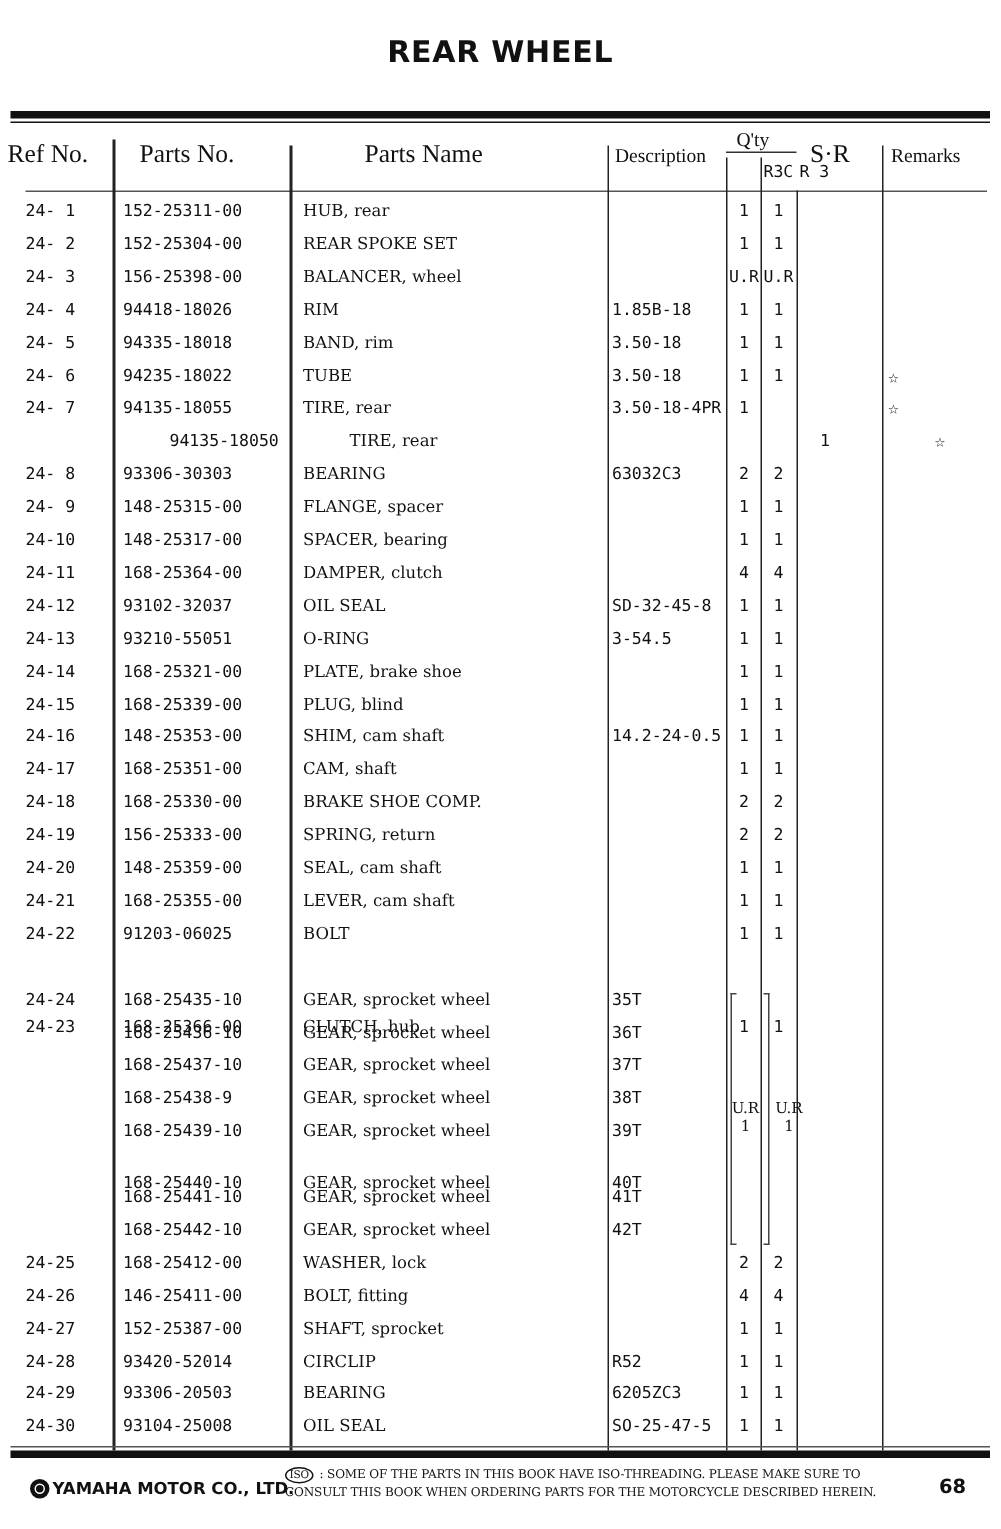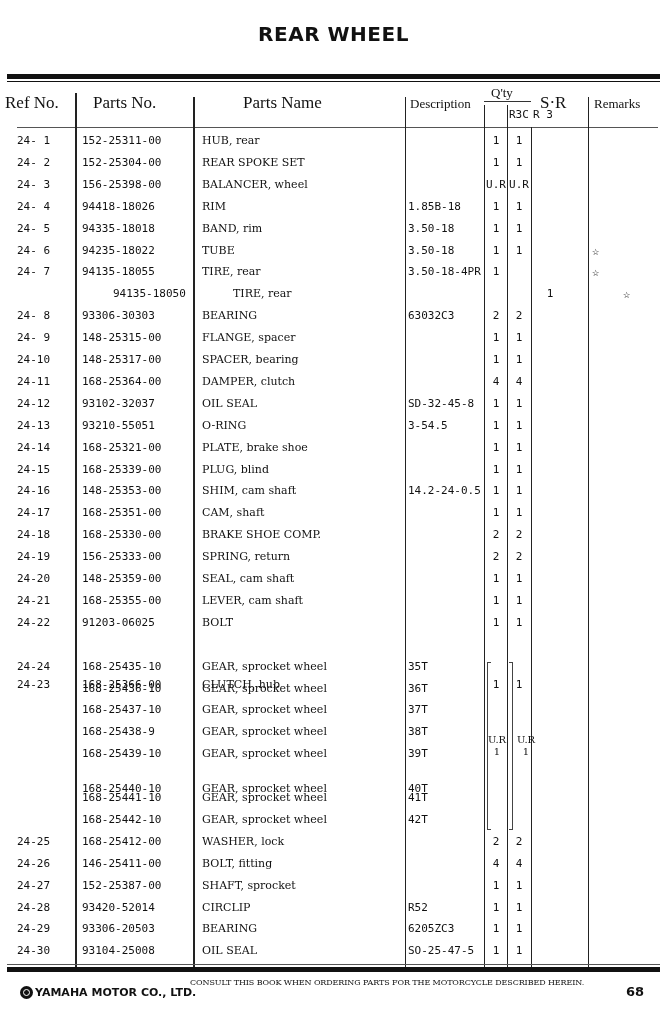--- a/index.html
+++ b/index.html
@@ -444,15 +444,18 @@
 <div style="position:absolute; left:509px; top:662px; width:3px; height:166px; border-right:1px solid #444; border-top:1px solid #444; border-bottom:1px solid #444;"></div>
 
 <div class="rule-thin" style="top:964px; background:#555;"></div>
 <div class="rule-thick" style="top:967px;"></div>
 
 <div class="footer-brand">
   <span class="brand-logo"></span>
   <span>YAMAHA MOTOR CO., LTD.</span>
 </div>
 <div class="footer-note">
+  <div>
+    <span class="iso-mark">ISO</span><span>: SOME OF THE PARTS IN THIS BOOK HAVE ISO-THREADING.  PLEASE MAKE SURE TO</span>
+  </div>
   <div>CONSULT THIS BOOK WHEN ORDERING PARTS FOR THE MOTORCYCLE DESCRIBED HEREIN.</div>
 </div>
 <div class="page-num">68</div>
 
 </body></html>

